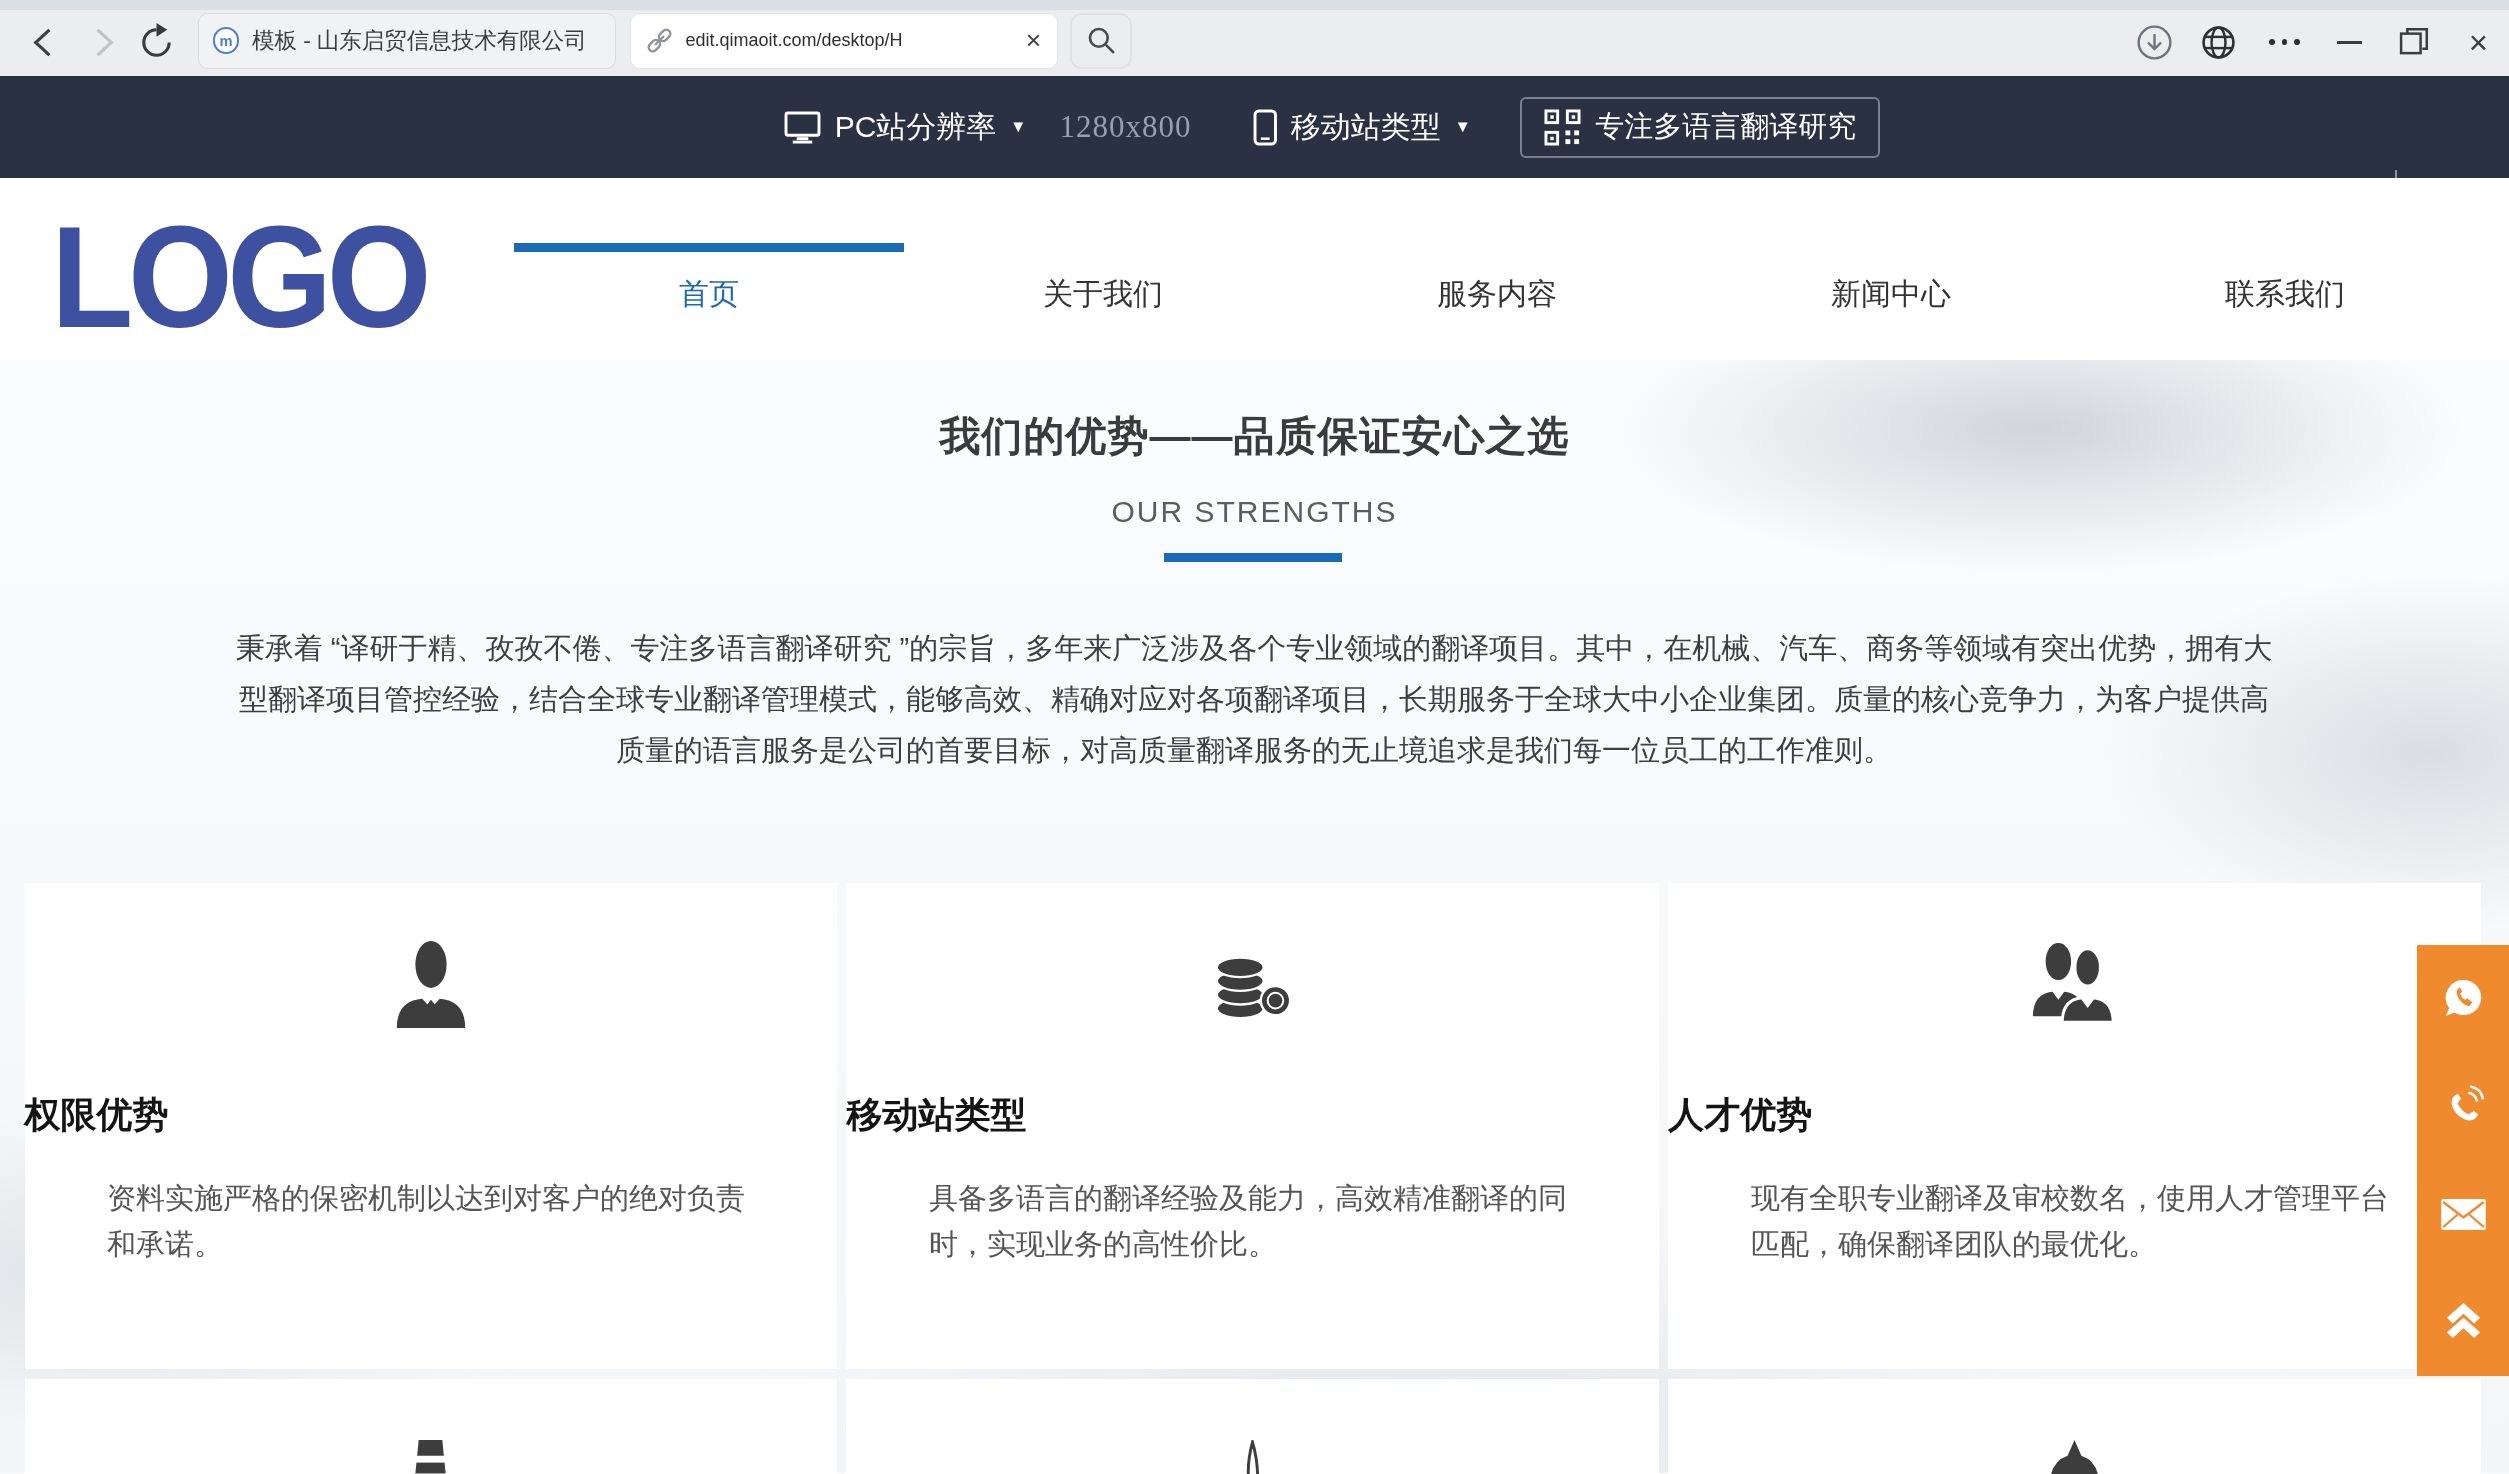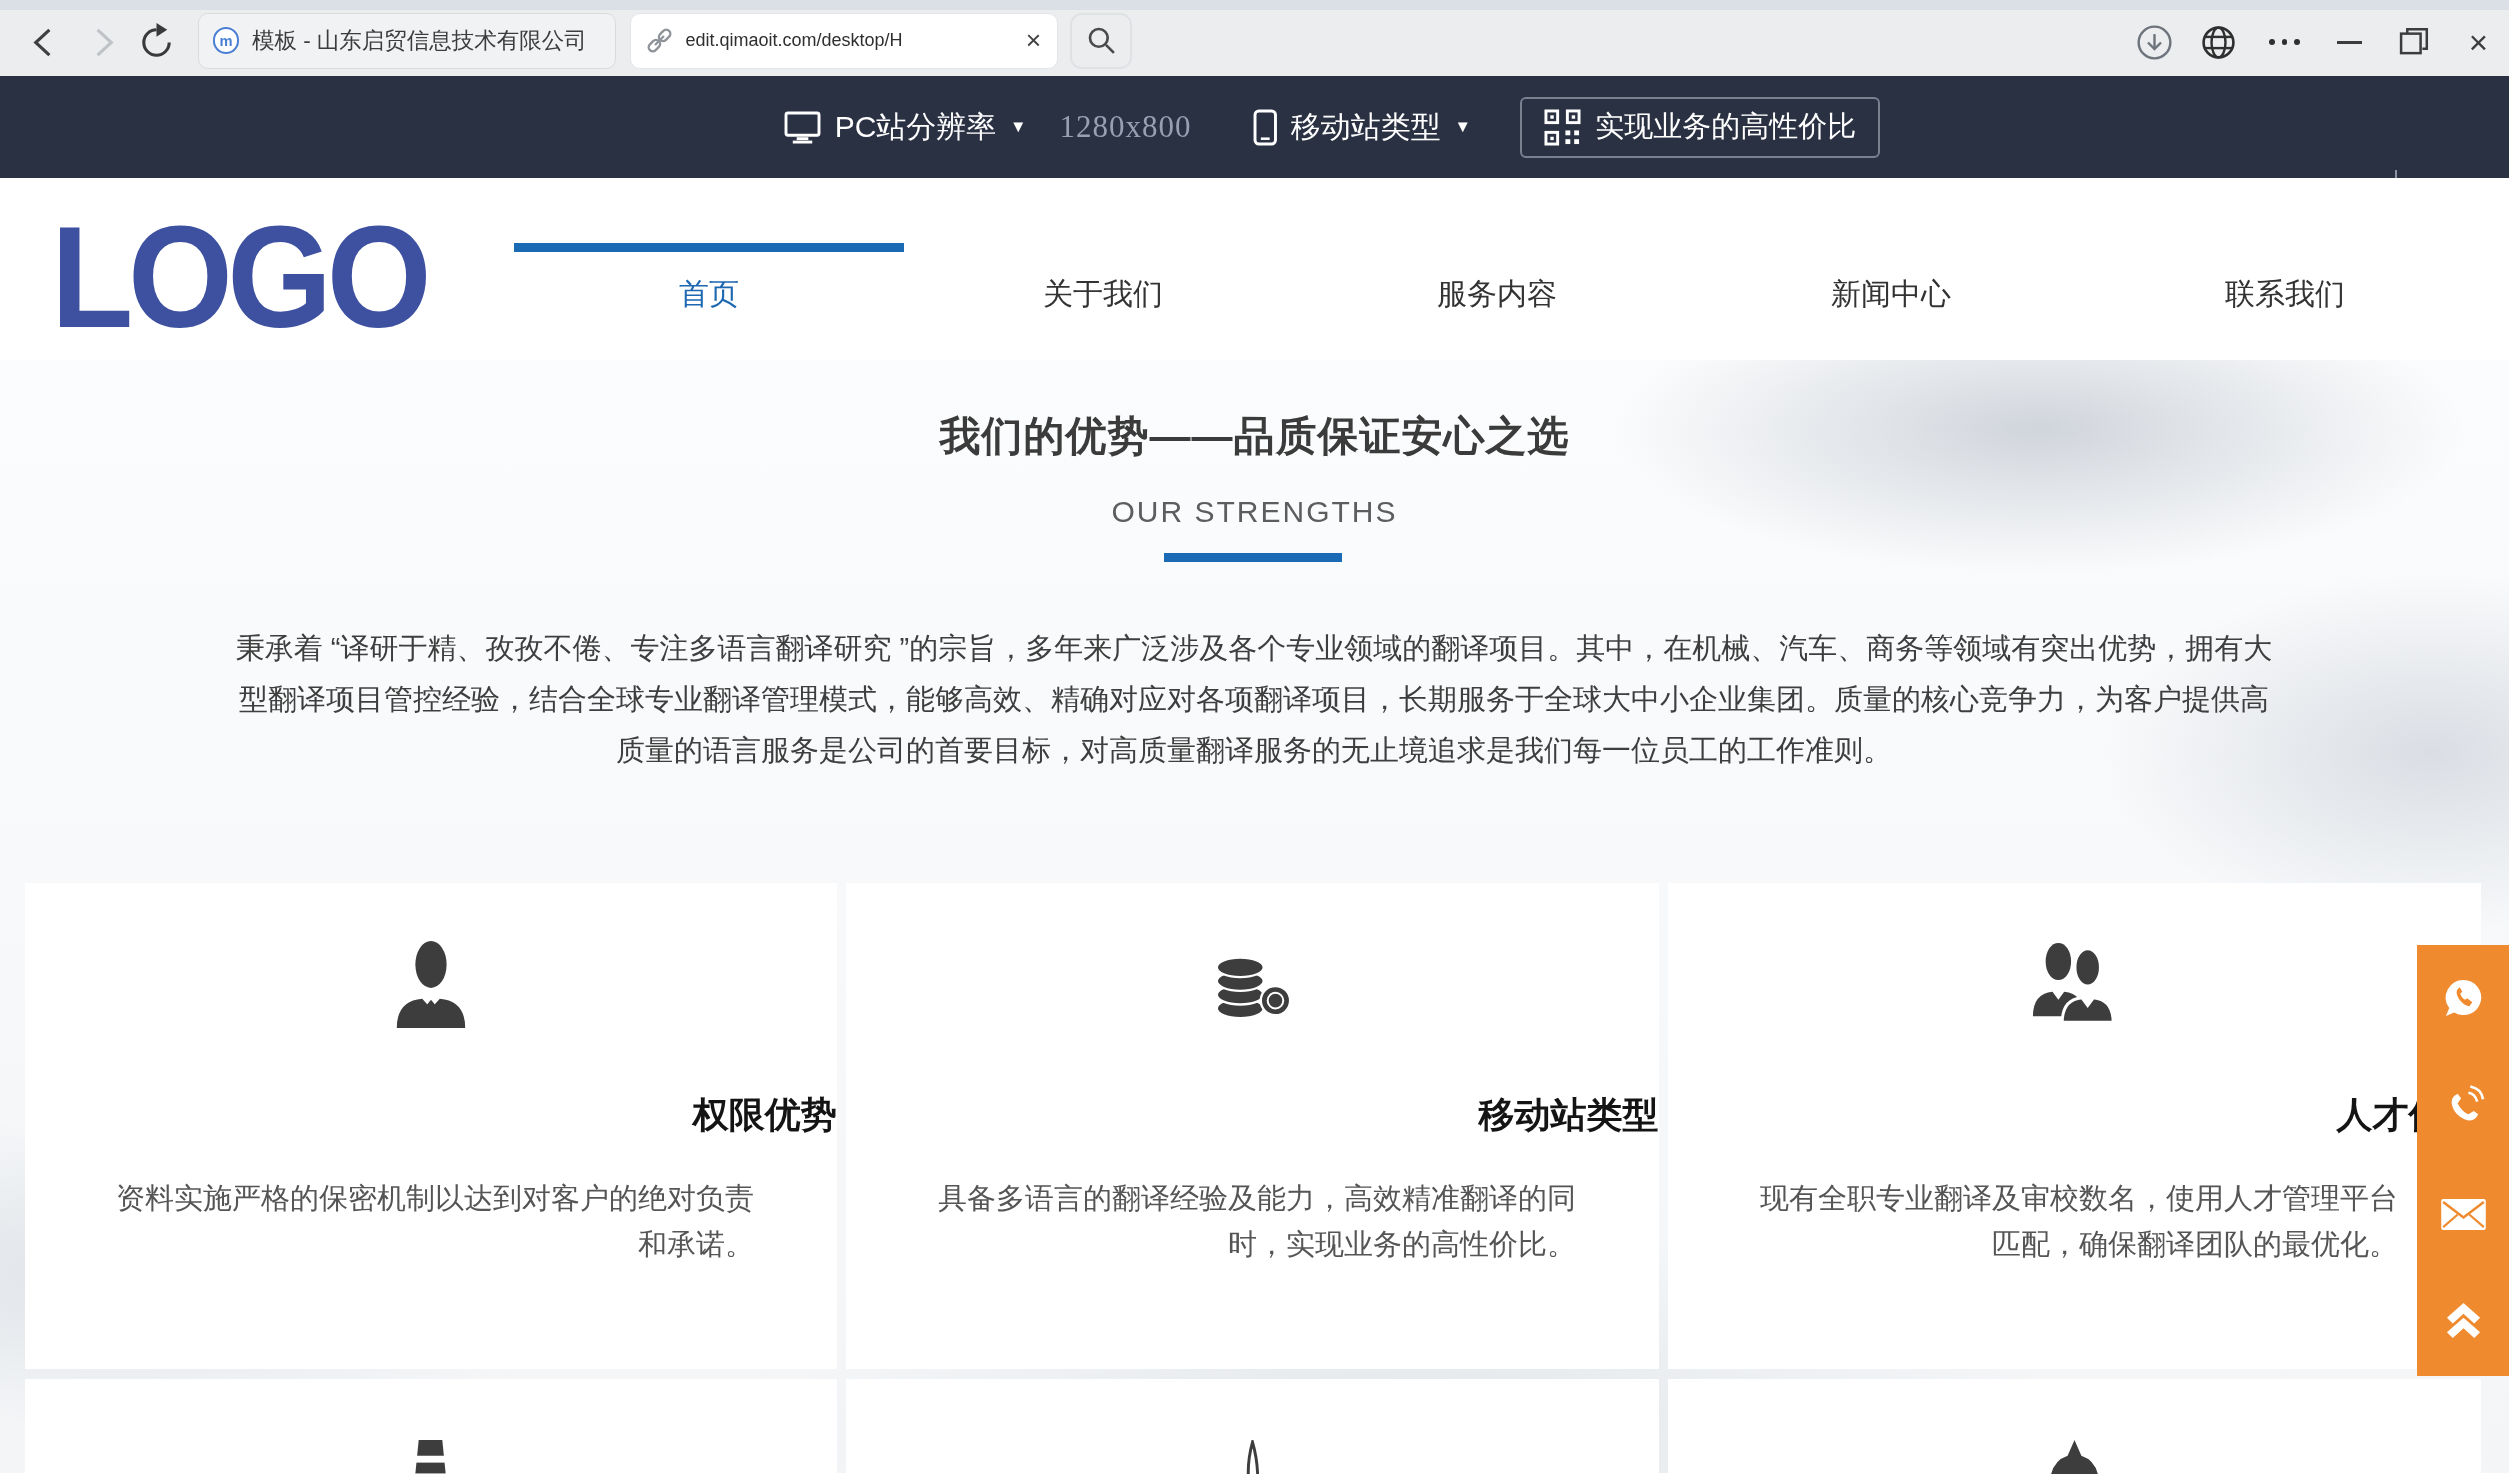--- a/index.html
+++ b/index.html
@@ -52,21 +52,21 @@
       radial-gradient(ellipse 686px 225px at 118px 912px, rgba(150,158,172,.22), transparent 70%),
       radial-gradient(ellipse 882px 274px at 1421px 1059px, rgba(158,166,178,.18), transparent 72%),
       linear-gradient(#fbfcfd,#f3f5f7);}
   .hero-title{position:absolute;left:0;top:49px;width:100%;text-align:center;font-size:41px;font-weight:bold;color:#3b3b3b;margin:0;letter-spacing:1px;}
   .hero-sub{position:absolute;left:0;top:135px;width:100%;text-align:center;font-size:30px;color:#5d5d5d;letter-spacing:2px;}
   .hero-rule{position:absolute;left:1164px;top:193px;width:178px;height:8.8px;background:#1b6ab5;}
   .hero-intro{position:absolute;left:225px;top:263px;width:2058px;font-size:29px;line-height:51px;color:#3e3e3e;text-align:center;margin:0;}
   .cards{position:absolute;left:24.5px;width:2456px;display:grid;grid-template-columns:repeat(3,1fr);gap:9.8px;}
   .row1{top:523px;height:486px;}
   .row2{top:1019px;height:196px;}
-  .card{background:#fff;text-align:right;padding-top:57px;box-sizing:border-box;}
+  .card{background:#fff;text-align:left;padding-top:57px;box-sizing:border-box;}
   .card-icon{height:100px;display:flex;align-items:flex-start;justify-content:center;}
   .card-title{margin:51px 0 0 0;font-size:36px;font-weight:bold;color:#141414;}
   .card-text{margin:35px auto 0;width:647px;font-size:29px;line-height:46px;color:#555;}
   .row2 .card{padding-top:61px;}
   
   .rail{position:absolute;left:2417px;top:945px;width:92px;height:431px;background:#ef8a2e;display:flex;flex-direction:column;z-index:9;}
   .rail-btn{flex:1;display:flex;align-items:center;justify-content:center;background:none;border:none;padding:0;}
 </style>
 </head>
 <body>
@@ -179,21 +179,21 @@
           <rect x="2" y="24" width="12" height="12"></rect>
         </g>
         <rect x="6.5" y="6.5" width="3.5" height="3.5" fill="#fff"></rect>
         <rect x="28.5" y="6.5" width="3.5" height="3.5" fill="#fff"></rect>
         <rect x="6.5" y="28.5" width="3.5" height="3.5" fill="#fff"></rect>
         <rect x="22" y="22" width="5" height="5" fill="#fff"></rect>
         <rect x="31" y="22" width="5" height="5" fill="#fff"></rect>
         <rect x="22" y="31" width="5" height="5" fill="#fff"></rect>
         <rect x="31" y="31" width="5" height="5" fill="#fff"></rect>
       </svg>
-      <span>实现业务的高性价比</span>
+      <span>专注多语言翻译研究</span>
     </button>
   </div>
   <div class="tb-divider"></div>
   <button class="tb-close">×</button>
 </div>
 
 <div class="site">
 
   <div class="site-header">
     <div class="logo">LOGO</div>

